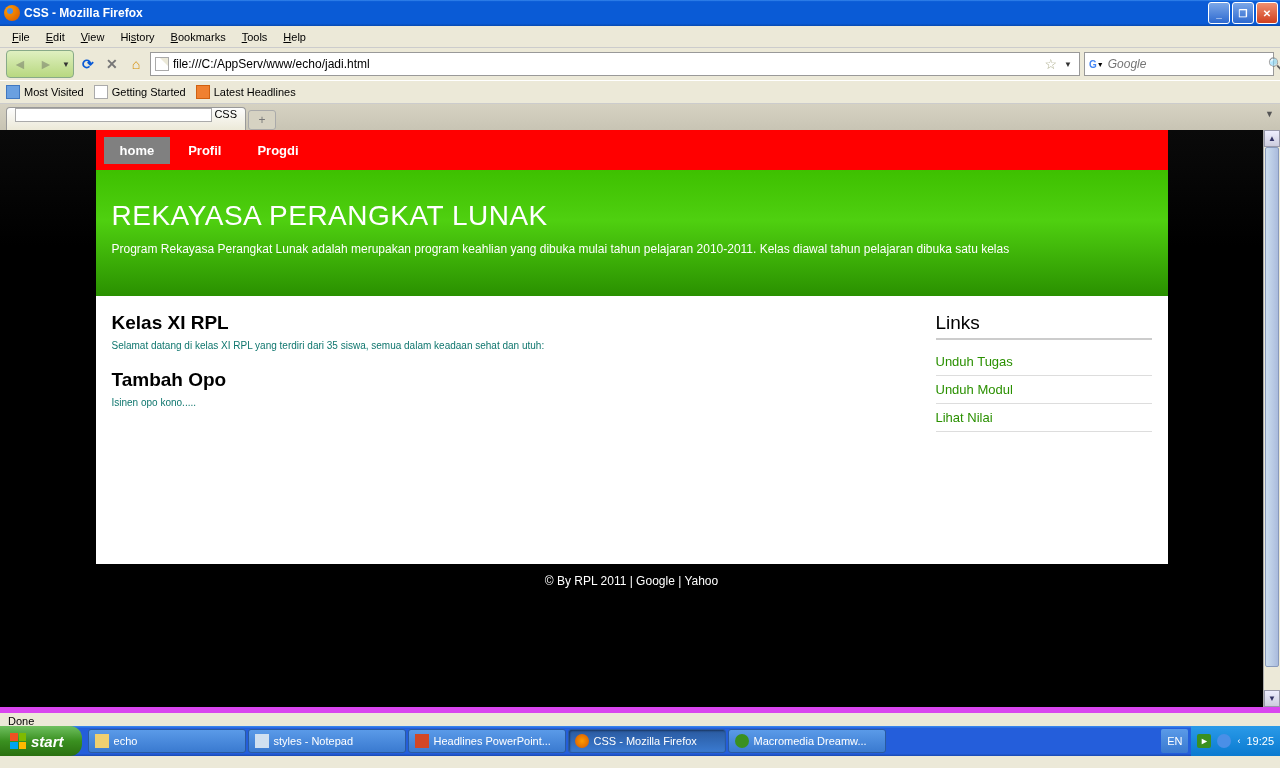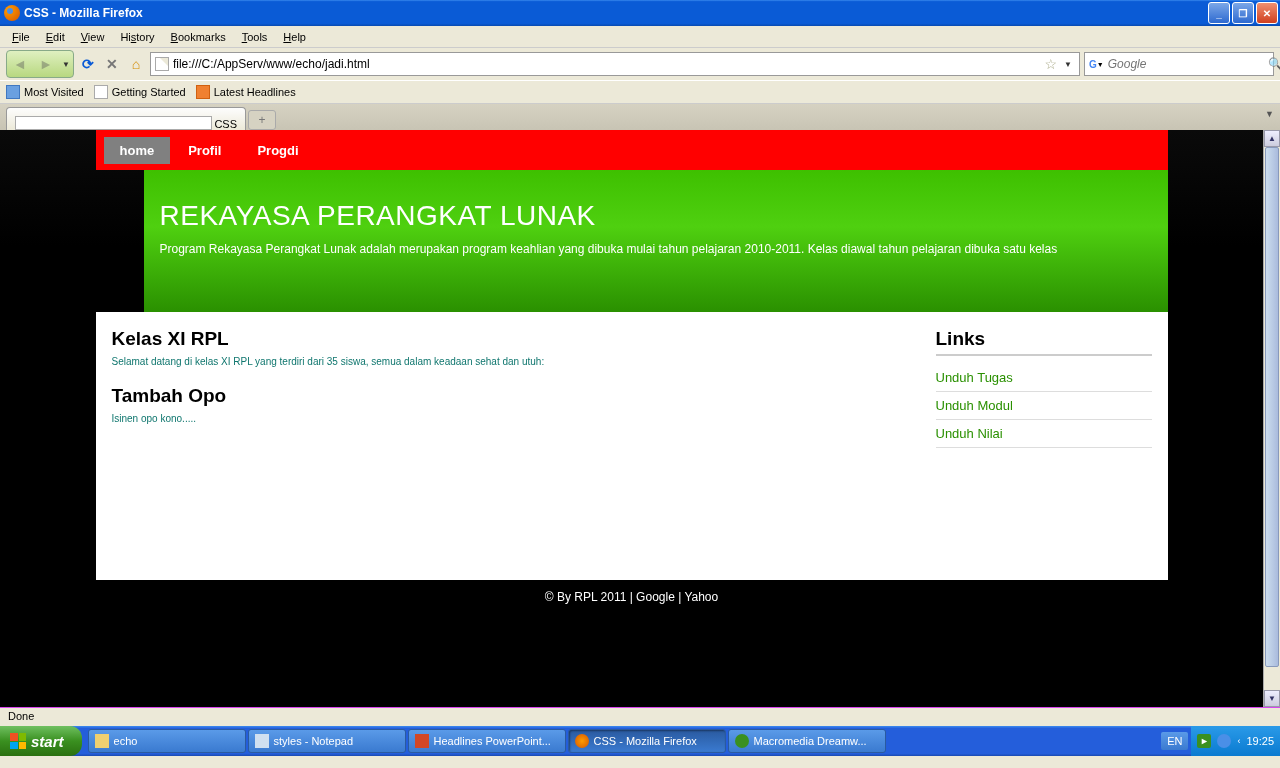--- a/index.html
+++ b/index.html
@@ -44,68 +44,68 @@
 
 .bmbar { height: 24px; background: #ece9d8; display: flex; align-items: center; padding: 0 6px; gap: 10px; border-top: 1px solid #fff; border-bottom: 1px solid #ccc; }
 .bm-item { display: flex; align-items: center; gap: 4px; cursor: default; }
 .bm-ico { width: 14px; height: 14px; }
 .bm-ico.blue { background: #6aa0e0; border: 1px solid #4078c0; }
 .bm-ico.page { background: white; border: 1px solid #aaa; }
 .bm-ico.rss { background: #f08030; border: 1px solid #d06010; }
 
 
 .tabbar { height: 26px; background: linear-gradient(to bottom, #d6d2c2, #c8c4b4); display: flex; align-items: flex-end; padding: 0 6px; position: relative; }
-.tab { height: 23px; background: linear-gradient(to bottom, #fdfdfd, #ece9d8); border: 1px solid #999; border-bottom: none; border-radius: 4px 4px 0 0; display: flex; align-items: flex-end; padding: 0 8px; gap: 2px; min-width: 240px; font-size: 11px; }
+.tab { height: 23px; background: linear-gradient(to bottom, #fdfdfd, #ece9d8); border: 1px solid #999; border-bottom: none; border-radius: 4px 4px 0 0; display: flex; align-items: flex-start; padding: 0 8px; gap: 2px; min-width: 240px; font-size: 11px; }
 .newtab { width: 28px; height: 20px; background: #d6d2c2; border: 1px solid #aaa; border-radius: 3px; margin-left: 2px; display: flex; align-items: center; justify-content: center; color: #777; font-size: 12px; }
 .tabbar .list-arrow { position:absolute; right:6px; top:5px; font-size:9px; color:#555; }
 
 
 .viewport { height: 577px; display: flex; background: black; }
 .page { flex: 1; overflow: hidden; background: linear-gradient(to bottom, #0a0a0a 0%, #000 20%, #000 100%); position: relative; }
 .vscroll { width: 17px; background: #ece9d8; border-left: 1px solid #aaa; position: relative; }
 .vscroll .arrow { height: 17px; background: linear-gradient(to bottom,#eef,#ccd); border:1px solid #99a; display:flex; align-items:center; justify-content:center; font-size:8px; color:#336; }
 .vscroll .thumb { position:absolute; top:17px; left:1px; right:1px; height:520px; background: linear-gradient(to right,#cde,#abd); border:1px solid #89b; border-radius:2px; }
 .vscroll .arrow.down { position:absolute; bottom:0; width:100%; }
 
 .site { width: 1072px; margin: 0 auto; }
 .site-header { padding: 18px 10px 10px 10px; }
 .site-title { font-family: Arial, sans-serif; font-size: 44px; font-weight: bold; color: #2ac000; letter-spacing: 1px; }
 .site-sub { font-family: Arial, sans-serif; font-size: 16px; color: #707070; margin-top: 2px; }
 
 .site-nav { background: #ff0000; height: 40px; display: flex; align-items: center; padding: 0 5px; gap: 0; }
 .site-nav a { color: white; font-weight: bold; font-size: 13px; padding: 8px 18px; display: inline-block; }
 .site-nav a.active { background: #808080; margin: 4px 0 4px 3px; padding: 6px 16px; }
 
-.hero { background: linear-gradient(to bottom, #3ec000 0%, #4fd010 40%, #2a9000 100%); padding: 30px 16px 56px 16px; color: white; margin-left: 48px; }
+.hero { background: linear-gradient(to bottom, #3ec000 0%, #4fd010 40%, #2a9000 100%); padding: 30px 16px 40px 16px; color: white; }
 .hero h1 { font-family: Arial, sans-serif; font-size: 28px; font-weight: normal; letter-spacing: 0.5px; margin-bottom: 10px; }
 .hero p { font-size: 12px; }
 
 .content { background: white; display: flex; padding: 16px; min-height: 268px; }
 .main { flex: 1; padding-right: 20px; }
 .main h2 { font-family: Arial, sans-serif; font-size: 19px; font-weight: bold; color: #000; margin-bottom: 6px; }
 .main p { font-size: 10px; color: #0f766e; margin-bottom: 18px; }
 .sidebar { width: 216px; }
-.sidebar h3 { font-family: Arial, sans-serif; font-size: 19px; font-weight: bold; color: #000; border-bottom: 2px solid #ccc; padding-bottom: 4px; margin-bottom: 8px; }
+.sidebar h3 { font-family: Arial, sans-serif; font-size: 19px; font-weight: normal; color: #000; border-bottom: 2px solid #ccc; padding-bottom: 4px; margin-bottom: 8px; }
 .sidebar a { display: block; color: #2a9000; font-size: 13px; padding: 6px 0; border-bottom: 1px solid #ddd; text-decoration: none; }
 
 .site-footer { text-align: center; color: white; font-size: 12px; padding: 10px 0; }
 
 
-.statusbar { height: 19px; background: #ece9d8; border-top: 1px solid #d946ef; padding: 2px 8px; font-size: 11px; }
+.statusbar { height: 19px; background: #ece9d8; border-top: 6px solid #d946ef; padding: 2px 8px; font-size: 11px; }
 
 
 .taskbar { height: 30px; background: linear-gradient(to bottom, #3c8cf0 0%, #245edb 8%, #245edb 92%, #1a4ab0 100%); display: flex; align-items: center; }
 .start { height: 30px; padding: 0 18px 0 10px; background: linear-gradient(to bottom, #6fc060 0%, #3a9020 50%, #2a7010 100%); border-radius: 0 12px 12px 0; display: flex; align-items: center; gap: 5px; color: white; font-style: italic; font-weight: bold; font-size: 15px; }
 .start .win-logo { width: 16px; height: 16px; display: grid; grid-template-columns: 1fr 1fr; grid-template-rows: 1fr 1fr; gap: 1px; }
 .start .win-logo span:nth-child(1){background:#f25022;} .start .win-logo span:nth-child(2){background:#7fba00;} .start .win-logo span:nth-child(3){background:#00a4ef;} .start .win-logo span:nth-child(4){background:#ffb900;}
 .tasks { flex: 1; display: flex; align-items: center; gap: 2px; padding: 0 6px; height: 100%; }
 .task { height: 24px; min-width: 158px; background: linear-gradient(to bottom, #5a9ae8, #3a7ad0); border: 1px solid #2a5aa0; border-radius: 3px; display: flex; align-items: center; gap: 5px; padding: 0 6px; color: white; font-size: 11px; overflow: hidden; white-space: nowrap; }
 .task.active { background: linear-gradient(to bottom, #2a5aa0, #3a7ad0); box-shadow: inset 1px 1px 2px rgba(0,0,0,0.4); }
 .task-ico { width: 14px; height: 14px; flex-shrink: 0; }
-.lang { height: 18px; padding: 0 6px; color: white; font-size: 11px; background: linear-gradient(to bottom, #5a9ae8, #3a7ad0); display:flex; align-items:center; margin-right:3px; border-radius:2px; }
+.lang { height: 24px; padding: 0 6px; color: white; font-size: 11px; background: linear-gradient(to bottom, #5a9ae8, #3a7ad0); display:flex; align-items:center; margin-right:3px; border-radius:2px; }
 .nero { height: 22px; width: 210px; background: white; display: flex; align-items: center; justify-content: center; font-size: 10px; color: #333; margin-right: 3px; border-radius:2px; }
 .tray { height: 30px; background: linear-gradient(to bottom, #2a9ae8, #0a7ad0); display: flex; align-items: center; padding: 0 6px; gap: 6px; color: white; font-size: 11px; }
 .tray .ico { width: 14px; height: 14px; }
 .tray .expand { background:#3a9020; border-radius:2px; width:14px; height:14px; display:flex; align-items:center; justify-content:center; font-size:9px; }
 .clock { font-size: 11px; }
 </style>
 </head>
 <body>
 
 <div class="titlebar">
@@ -193,21 +193,21 @@
         <div class="main">
           <h2>Kelas XI RPL</h2>
           <p>Selamat datang di kelas XI RPL yang terdiri dari 35 siswa, semua dalam keadaan sehat dan utuh:</p>
           <h2>Tambah Opo</h2>
           <p>Isinen opo kono.....</p>
         </div>
         <div class="sidebar">
           <h3>Links</h3>
           <a>Unduh Tugas</a>
           <a>Unduh Modul</a>
-          <a>Unduh Nilai</a>
+          <a>Lihat Nilai</a>
         </div>
       </div>
       <div class="site-footer">© By RPL 2011 | Google | Yahoo</div>
     </div>
   </div>
   <div class="vscroll">
     <div class="arrow">▲</div>
     <div class="thumb"></div>
     <div class="arrow down">▼</div>
   </div>

